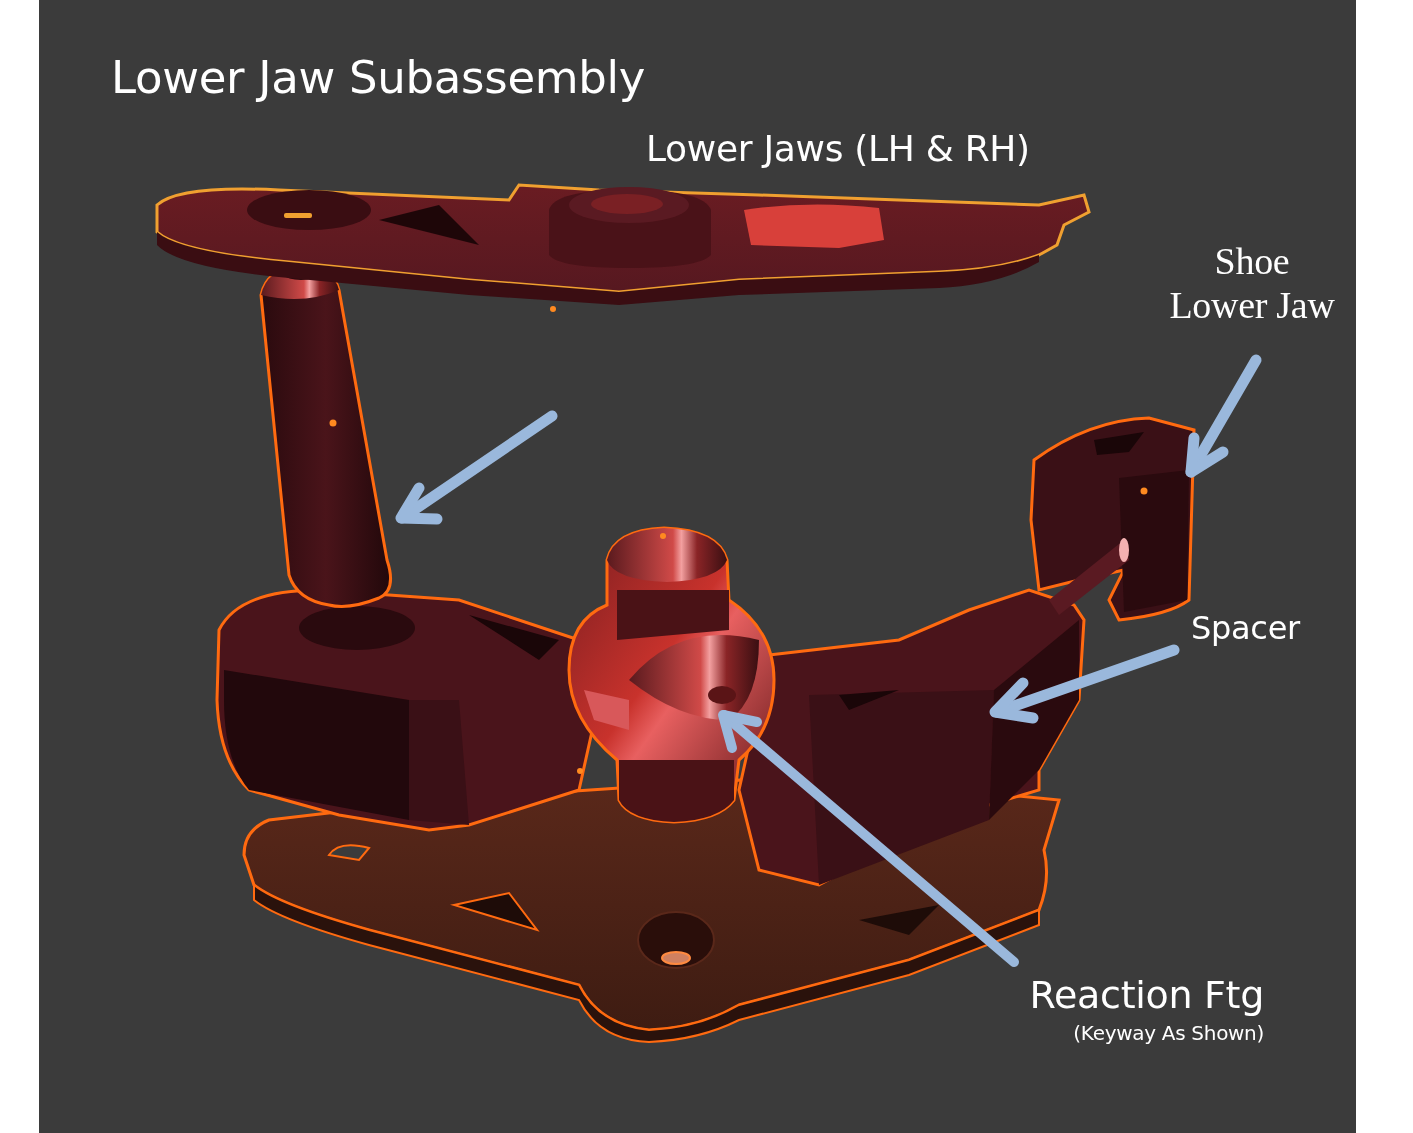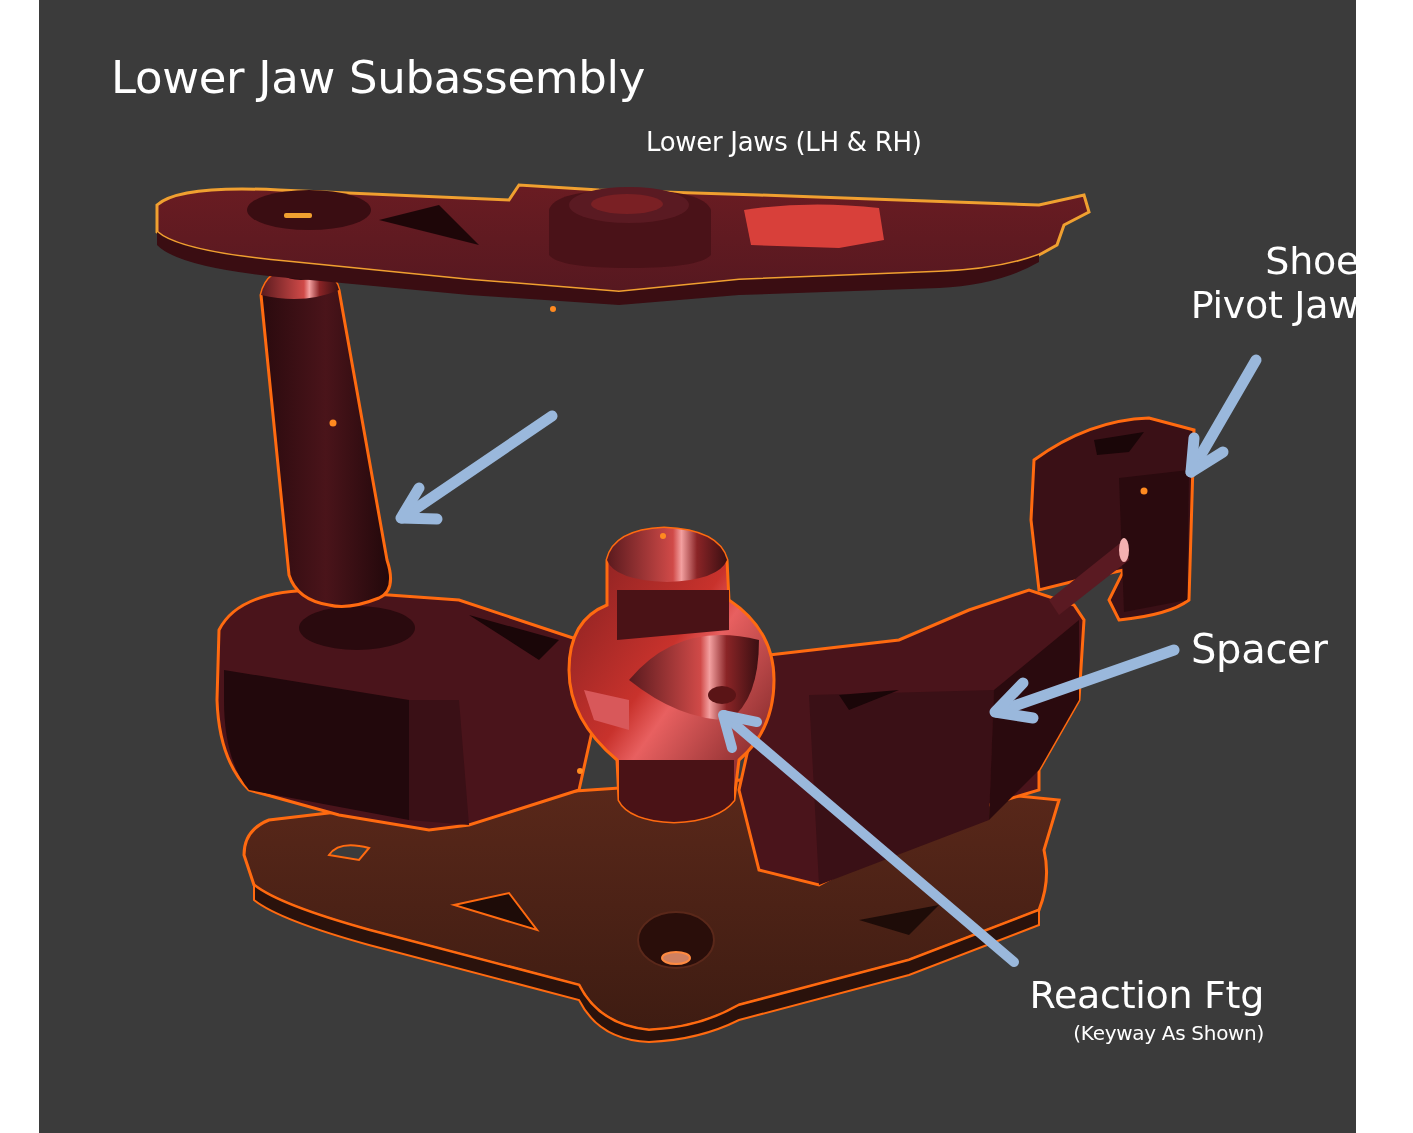--- a/index.html
+++ b/index.html
@@ -2,24 +2,24 @@
 <html><head>
   <meta charset="utf-8">
   <style>
     html, body { margin: 0; padding: 0; background: #ffffff; }
     body { width: 1413px; height: 1133px; position: relative; overflow: hidden; font-family: "DejaVu Sans", "Liberation Sans", sans-serif; }
     #slide { position: absolute; left: 0; top: 0; width: 1360px; height: 1133px; background: #3b3b3b; overflow: hidden; margin-left: 39px; }
     #margin-strip { position: absolute; left: 1356px; top: 0; width: 57px; height: 1133px; background: #ffffff; }
     #art { position: absolute; left: 0; top: 0; width: 1356px; height: 1133px; }
     .label { position: absolute; color: #ffffff; white-space: nowrap; line-height: 1.15; letter-spacing: -0.3px; }
     #title { left: 72px; top: 52px; font-size: 45px; }
-    #lbl-jaws { left: 607px; top: 128px; font-size: 26px; }
+    #lbl-jaws { left: 607px; top: 128px; font-size: 36px; }
     #lbl-pin { left: 470px; top: 352px; font-size: 38px; }
-    #lbl-shoe { left: 1106px; top: 240px; font-size: 38px; text-align: right; width: 214px; }
-    #lbl-spacer { left: 1152px; top: 626px; font-size: 40px; }
+    #lbl-shoe { left: 1106px; top: 240px; font-size: 38px; text-align: center; width: 214px; font-family: Liberation Serif, serif; }
+    #lbl-spacer { left: 1152px; top: 610px; font-size: 32px; }
     #lbl-react { left: 970px; top: 974px; font-size: 38px; text-align: right; width: 255px; }
     #lbl-react .sub { display: block; font-size: 20px; margin-top: 4px; }
   </style>
 </head>
 <body>
 
 <div id="slide">
   <svg id="art" viewBox="0 0 1356 1133" xmlns="http://www.w3.org/2000/svg">
     <defs>
       <linearGradient id="gPin" x1="0" x2="1" y1="0" y2="0">
@@ -132,21 +132,21 @@
     <g stroke="#9ab8dc" stroke-width="10" stroke-linecap="round" stroke-linejoin="round" fill="none">
       <line x1="975" y1="962" x2="685" y2="715"></line>
       <polyline points="693,748 684,715 718,722"></polyline>
     </g>
   </svg>
 
   <div class="label" id="title">Lower Jaw Subassembly</div>
   <div class="label" id="lbl-jaws">Lower Jaws (LH &amp; RH)</div>
   <div class="label" id="lbl-shoe">
     <div>Shoe</div>
-    <div>Pivot Jaw</div>
+    <div>Lower Jaw</div>
   </div>
   <div class="label" id="lbl-spacer">Spacer</div>
   <div class="label" id="lbl-react">
     <span>Reaction Ftg</span>
     <span class="sub">(Keyway As Shown)</span>
   </div>
 </div>
 <div id="margin-strip"></div>
 
 </body></html>

